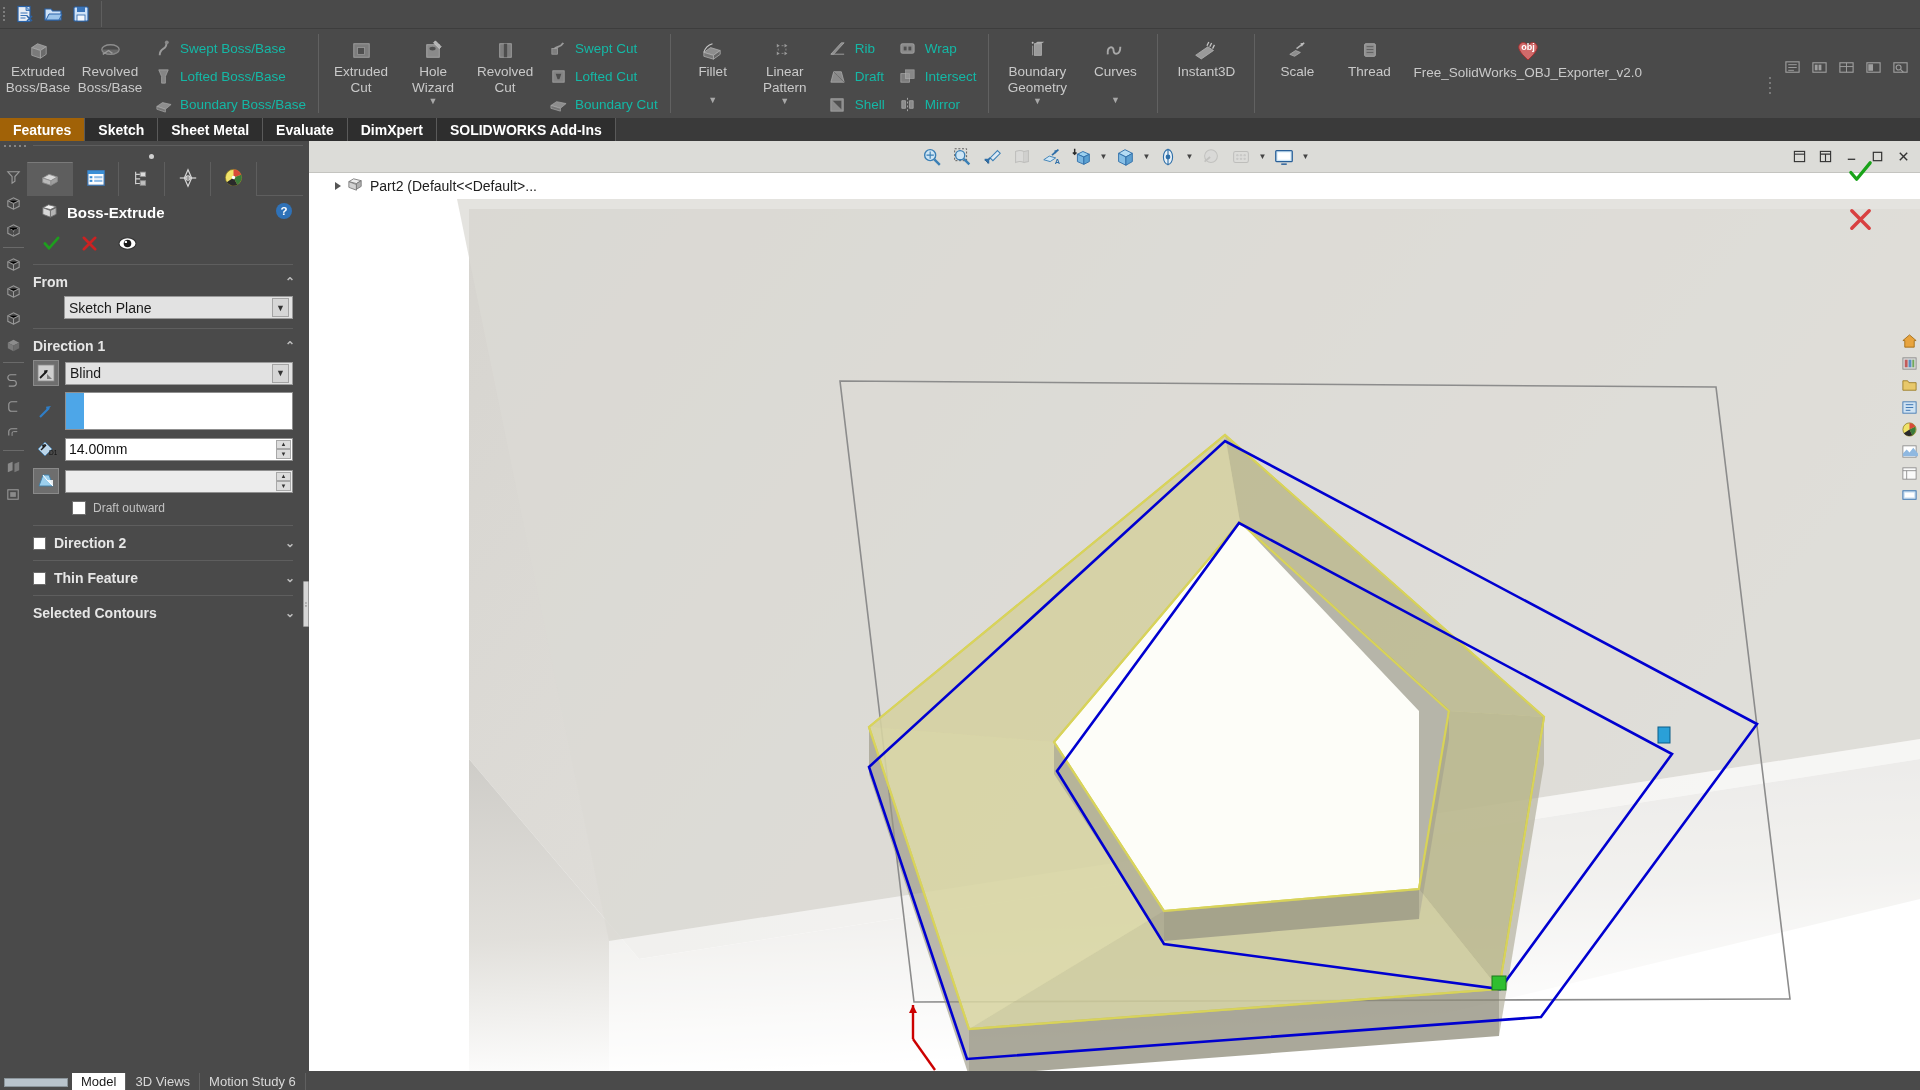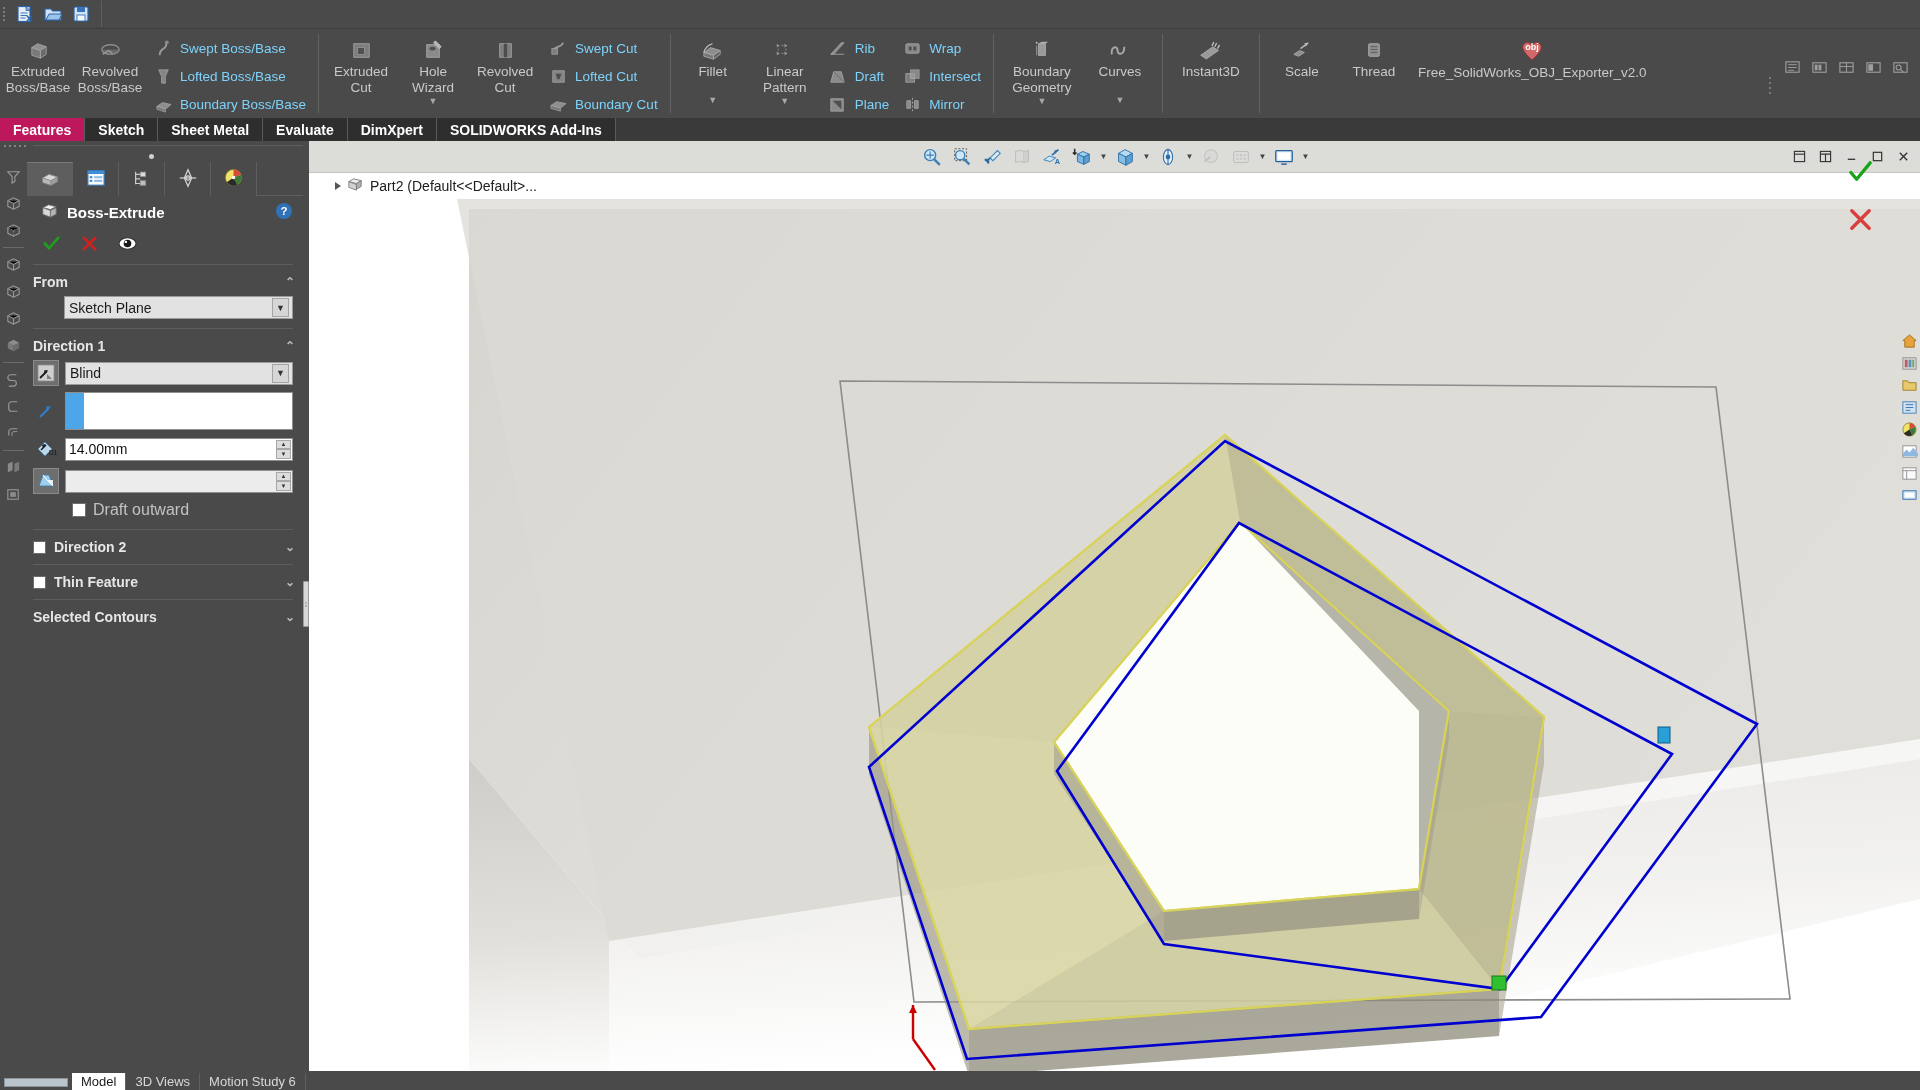--- a/index.html
+++ b/index.html
@@ -43,21 +43,21 @@
     justify-content: flex-start; padding-top: 6px; cursor: pointer;
     color: #c9c9c9; font-size: 13.5px; line-height: 14.5px; text-align: center;
   }
   .rb-big .gl { height: 30px; display: flex; align-items: center; justify-content: center; }
   .rb-big .lbl2 { margin-top: 1px; }
 
   
   .rb-stack { display: flex; flex-direction: column; justify-content: flex-start; padding-top: 5px; }
   .rb-small {
     display: flex; align-items: center; gap: 6px; height: 30px; padding: 0 6px;
-    color: #7dd3fc; font-size: 13.5px; cursor: pointer; white-space: nowrap;
+    color: #14b8a6; font-size: 13.5px; cursor: pointer; white-space: nowrap;
   }
   .rb-small .gl { width: 22px; height: 22px; display: flex; align-items: center; justify-content: center; flex: 0 0 22px; }
 
   .rb-caret {
     color: #a8a8a8; font-size: 9px; text-align: center; height: 12px; line-height: 12px; cursor: pointer;
   }
   .rb-wide { width: 84px; }
   .rb-addin {
     display: flex; flex-direction: column; align-items: center; justify-content: flex-start;
     padding-top: 6px; cursor: pointer; color: #c9c9c9; font-size: 13.5px; padding-left:8px; padding-right:8px;
@@ -74,21 +74,21 @@
   
   .tabbar {
     position: absolute; left: 0; top: 118px; width: 1920px; height: 23px;
     background: #3a3a3a; display: flex; align-items: flex-end;
   }
   .tab {
     height: 23px; padding: 0 13px; display: flex; align-items: center;
     color: #ffffff; font-size: 14px; font-weight: bold; cursor: pointer;
     border-right: 1px solid #5a5a5a; white-space: nowrap;
   }
-  .tab.active { background: #be185d; }
+  .tab.active { background: #a16207; }
   .tab:not(.active) { background: #2e2e2e; }
 
   
   .pm {
     position: absolute; left: 0; top: 141px; width: 303px; height: 930px;
     background: #4a4a4a; color: #d9d9d9; font-size: 14px; text-align: right;
   }
   .pm-grip { height: 9px; display: flex; align-items: center; padding-left: 4px; gap:3px;}
   .pm-grip i { width:2px;height:2px;background:#9a9a9a;border-radius:50%;display:block;}
   .pm-grip .line { flex:1; height:1px; background:#5e5e5e; margin-left:4px; }
@@ -147,21 +147,21 @@
   }
   .pm-spin.grey { background: #ececec; }
   .pm-spin .sp {
     position: absolute; right: 1px; top: 1px; width: 15px; height: 19px;
     display: flex; flex-direction: column;
   }
   .pm-spin .sp b {
     flex: 1; background: #dcdcdc; border: 1px solid #a8a8a8; font-size: 6px;
     display:flex;align-items:center;justify-content:center; color:#333; cursor:pointer;
   }
-  .pm-check { display: flex; align-items: center; gap: 7px; padding: 4px 0 4px 72px; color: #c2c2c2; font-size: 16px; }
+  .pm-check { display: flex; align-items: center; gap: 7px; padding: 4px 0 4px 72px; color: #c2c2c2; font-size: 12px; }
   .pm-check .cbx { width: 14px; height: 14px; background: #fff; border: 1px solid #6f6f6f; cursor:pointer; }
 
   
   .pm-side {
     position: absolute; left: 0; top: 0; width: 27px; height: 930px;
     display: flex; flex-direction: column; align-items: center; padding-top: 22px; gap: 0;
   }
   .pm-side .sb { width: 25px; height: 27px; display:flex;align-items:center;justify-content:center;cursor:pointer;}
   .pm-side .sbsep { width: 21px; height: 1px; background: #6a6a6a; margin: 3px 0; }
 
@@ -434,21 +434,21 @@
           </span>
           <span>Draft</span>
         </div>
         <div class="rb-small">
           <span class="gl">
             <svg width="19" height="19" viewBox="0 0 20 20">
                 <rect x="3" y="4" width="13" height="13" fill="#8a8a8a" stroke="#ababab" stroke-width="0.8"></rect>
                 <path d="M5 6 h9 v9 Z" fill="#4f4f4f"></path>
               </svg>
           </span>
-          <span>Plane</span>
+          <span>Shell</span>
         </div>
       </div>
       <div class="rb-stack">
         <div class="rb-small">
           <span class="gl">
             <svg width="19" height="19" viewBox="0 0 20 20">
                 <rect x="3" y="5" width="14" height="10" rx="1.5" fill="#8a8a8a" stroke="#ababab" stroke-width="0.8"></rect>
                 <rect x="6" y="8" width="3" height="4" fill="#4f4f4f"></rect>
                 <rect x="11" y="8" width="3" height="4" fill="#4f4f4f"></rect>
               </svg>

